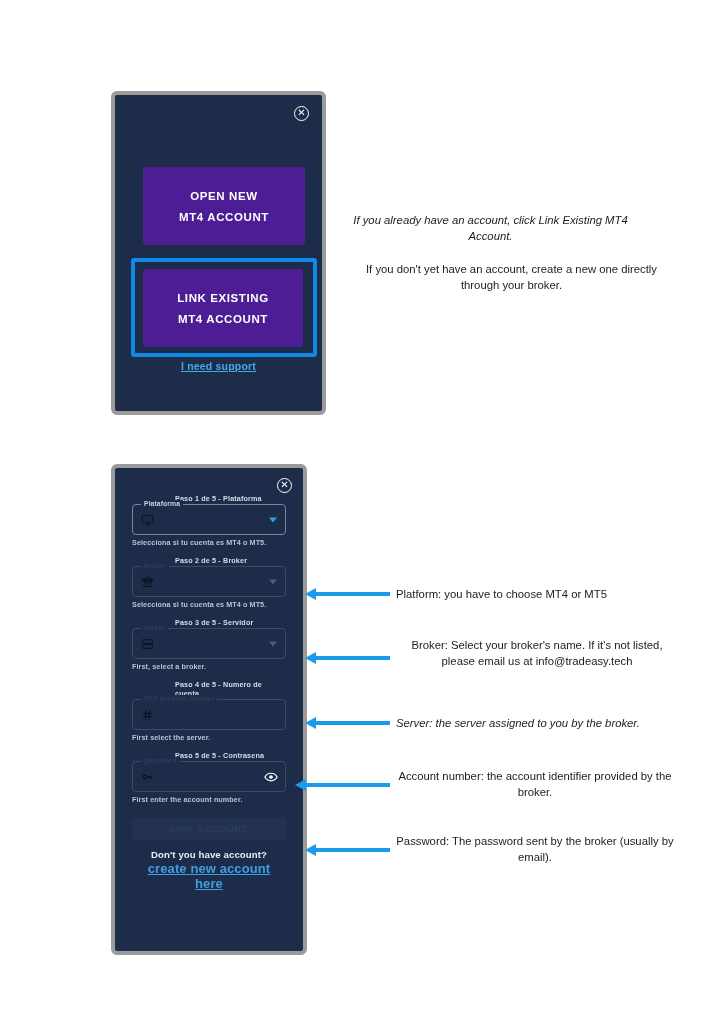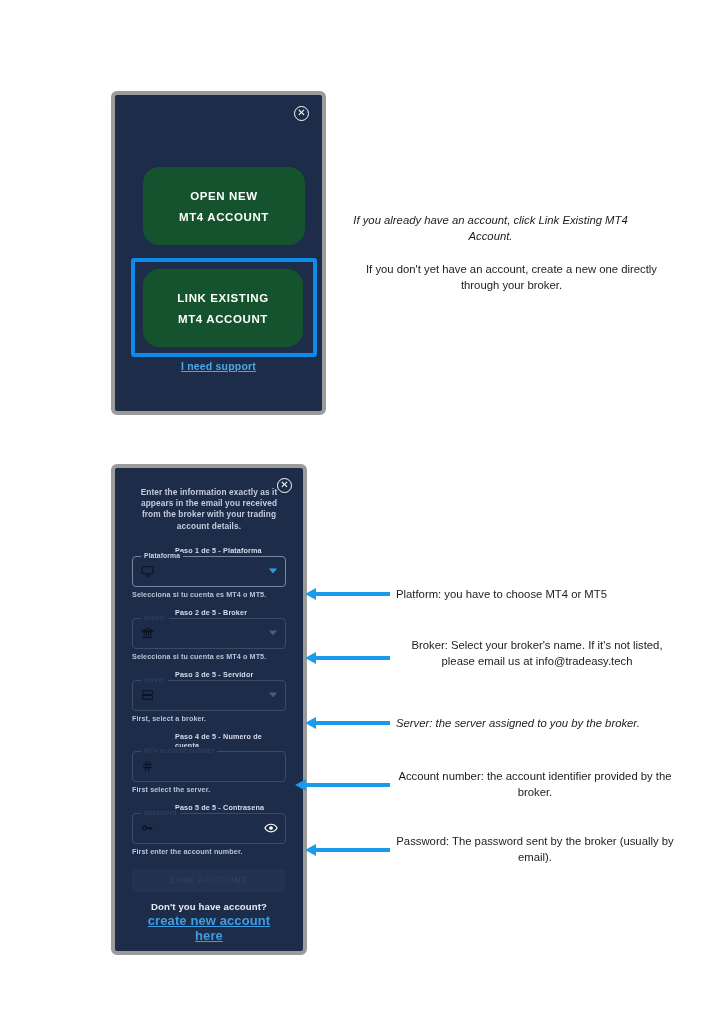--- a/index.html
+++ b/index.html
@@ -46,22 +46,22 @@
     font-family: "Liberation Sans", sans-serif;
     cursor: pointer;
     box-sizing: border-box;
     user-select: none;
   }
   #panel-one .close-btn { right: 13px; top: 11px; }
   #panel-two .close-btn { right: 11px; top: 10px; }
 
   .cta-button {
     position: absolute;
-    background: #14532d;
-    border-radius: 16px;
+    background: #4c1d95;
+    border-radius: 2px;
     color: #ffffff;
     display: flex;
     flex-direction: column;
     align-items: center;
     justify-content: center;
     gap: 9px;
     font-weight: bold;
     font-size: 11.5px;
     letter-spacing: 0.6px;
     cursor: pointer;
@@ -313,21 +313,20 @@
 
   <div class="support-link">I need support</div>
 </div>
 
 <div class="phone-panel" id="panel-two">
   <div class="form-inner">
 
     <div class="close-btn">✕</div>
 
 
-    <div class="form-sub">Enter the information exactly as it appears in the email you received from the broker with your trading account details.</div>
 
     <div class="field-group first">
       <div class="step-label">Paso 1 de 5 - Plataforma</div>
       <div class="input-wrap">
         <span class="float-label">Plataforma</span>
         <span class="field-icon">
           <svg viewBox="0 0 24 24" width="13" height="13" fill="none" stroke="currentColor" stroke-width="2">
             <rect x="2" y="4" width="20" height="13" rx="2"></rect>
               <path d="M9 21h6M12 17v4"></path>
           </svg>

